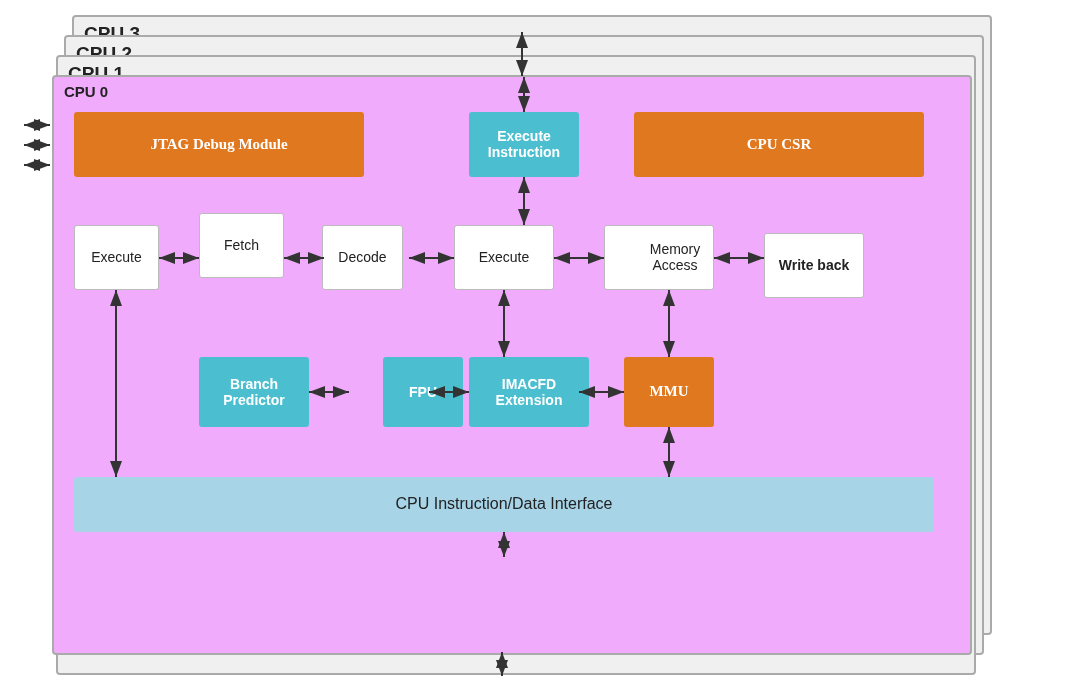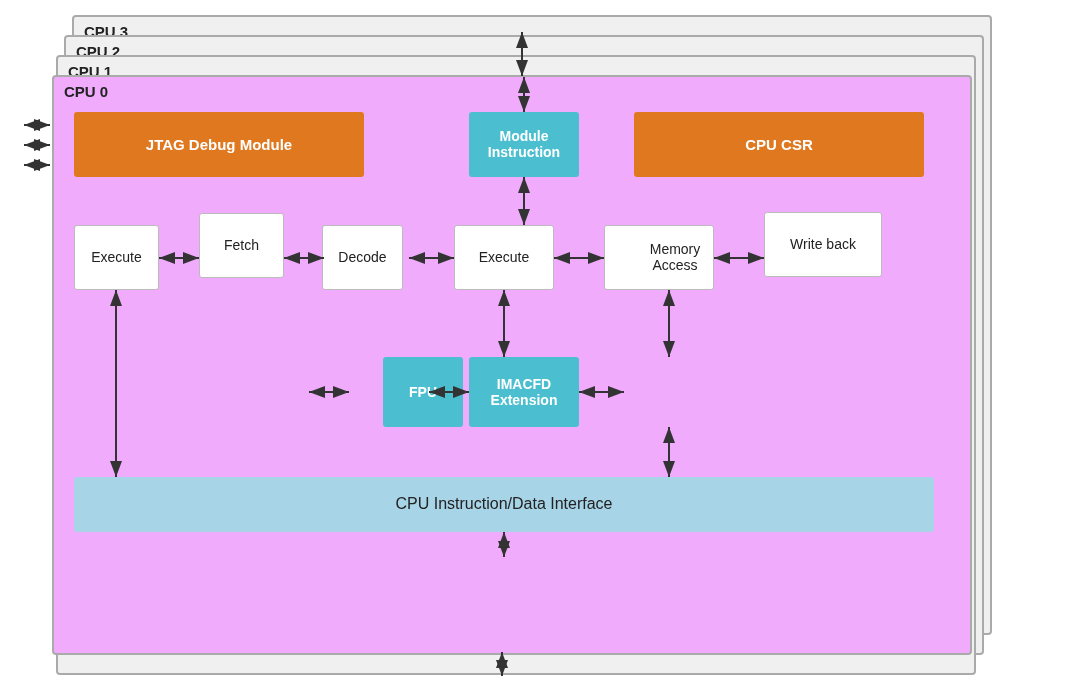--- a/index.html
+++ b/index.html
@@ -35,21 +35,21 @@
       top: 20px; left: 12px;
       width: 920px; height: 620px;
     }
     .cpu-card-1 {
       top: 40px; left: 4px;
       width: 920px; height: 620px;
     }
     .cpu-label {
       position: absolute;
       top: 6px; left: 10px;
-      font-size: 15px;
+      font-size: 19px;
       font-weight: bold;
       color: #222;
     }
 
     
     .cpu0-card {
       position: absolute;
       top: 60px; left: 0px;
       width: 920px; height: 580px;
       border: 2px solid #aaa;
@@ -70,20 +70,21 @@
       color: #fff;
       border: none;
       border-radius: 3px;
       display: flex;
       align-items: center;
       justify-content: center;
       text-align: center;
       font-size: 15px;
       font-weight: bold;
       position: absolute;
+      font-family: Liberation Serif, serif;
     }
 
     
     .box-cyan {
       background: #4BBFCF;
       color: #fff;
       border: none;
       border-radius: 3px;
       display: flex;
       align-items: center;
@@ -147,21 +148,21 @@
   </div>
 
   <div class="cpu0-card">
     <span class="cpu0-label">CPU 0</span>
 
     <div class="box-orange" style="left:20px; top:35px; width:290px; height:65px;">
       <span>JTAG Debug Module</span>
     </div>
 
     <div class="box-cyan" style="left:415px; top:35px; width:110px; height:65px;">
-      <span>Module Instruction</span>
+      <span>Execute Instruction</span>
     </div>
 
     <div class="box-orange" style="left:580px; top:35px; width:290px; height:65px;">
       <span>CPU CSR</span>
     </div>
 
     <div class="box-white" style="left:20px; top:148px; width:85px; height:65px;">
       <span>Execute</span>
     </div>
 
@@ -174,33 +175,39 @@
     </div>
 
     <div class="box-white" style="left:400px; top:148px; width:100px; height:65px;">
       <span>Execute</span>
     </div>
 
     <div class="box-white" style="left:550px; top:148px; width:110px; height:65px;padding-left:32px;">
       <span>Memory Access</span>
     </div>
 
-    <div class="box-white" style="left:710px; top:135px; width:118px; height:65px;">
+    <div class="box-white" style="left:710px; top:156px; width:100px; height:65px;font-weight:bold;">
       <span>Write back</span>
     </div>
 
+    <div class="box-cyan" style="left:145px; top:280px; width:110px; height:70px;">
+      <span>Branch Predictor</span>
+    </div>
 
     <div class="box-cyan" style="left:295px; top:280px; width:80px; height:70px;margin-left:34px;">
       <span>FPU</span>
     </div>
 
-    <div class="box-cyan" style="left:415px; top:280px; width:110px; height:70px;">
+    <div class="box-cyan" style="left:415px; top:280px; width:120px; height:70px;">
       <span>IMACFD Extension</span>
     </div>
 
+    <div class="box-orange" style="left:570px; top:280px; width:90px; height:70px;">
+      <span>MMU</span>
+    </div>
 
     <div class="box-lightblue" style="left:20px; top:400px; width:860px; height:55px;">
       <span>CPU Instruction/Data Interface</span>
     </div>
 
     <svg class="arrows-svg">
       <defs>
         <marker id="arrowhead" markerWidth="8" markerHeight="6" refX="8" refY="3" orient="auto">
           <polygon points="0 0, 8 3, 0 6" fill="#333"></polygon>
         </marker>

